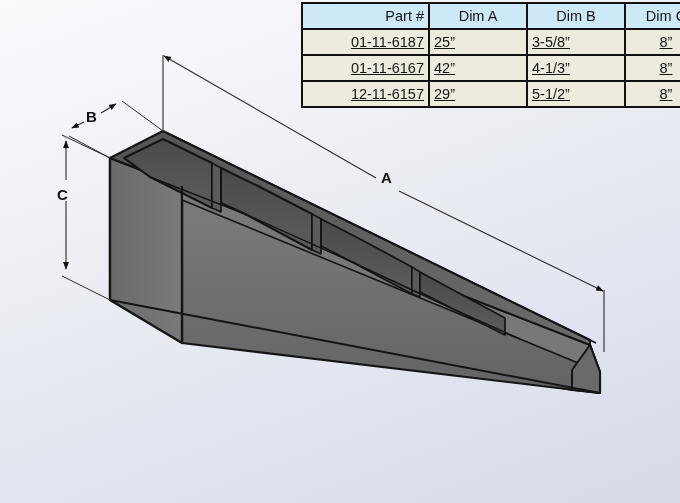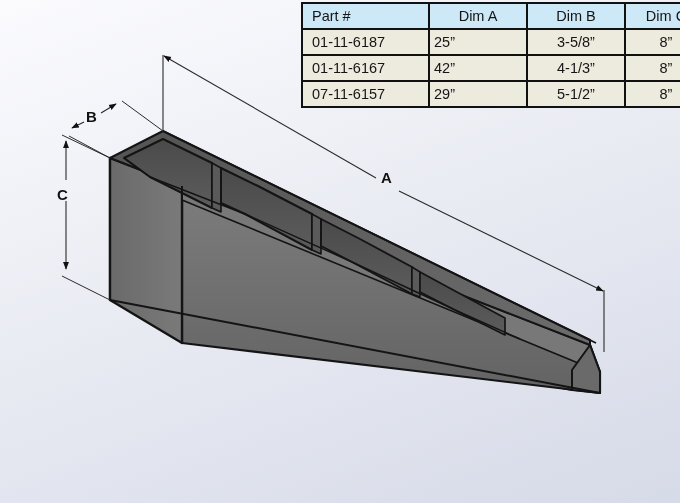--- a/index.html
+++ b/index.html
@@ -57,25 +57,26 @@
     white-space: nowrap;
     overflow: hidden;
   }
   table.dim-table thead th {
     background: #cde8f6;
     font-weight: normal;
   }
   table.dim-table tbody td {
     background: #edeade;
     text-align: center;
+    text-decoration: underline;
   }
   
-  table.dim-table th.c-part, table.dim-table td.c-part { width: 112px; text-align: left; padding-left: 9px; }
+  table.dim-table th.c-part, table.dim-table td.c-part { width: 112px; text-align: right; padding-left: 9px; }
   table.dim-table th.c-a,    table.dim-table td.c-a    { width: 88px;  text-align: left; }
-  table.dim-table th.c-b,    table.dim-table td.c-b    { width: 88px;  text-align: center; }
+  table.dim-table th.c-b,    table.dim-table td.c-b    { width: 88px;  text-align: left; }
   table.dim-table th.c-c,    table.dim-table td.c-c    { width: 72px;  text-align: center; }
   table.dim-table thead th.c-a,
   table.dim-table thead th.c-b,
   table.dim-table thead th.c-c { text-align: center; }
 
   
   .dim-label {
     position: absolute;
     font-family: "Liberation Sans", sans-serif;
     font-size: 15px;
@@ -209,21 +210,21 @@
           <td class="c-b">3-5/8”</td>
           <td class="c-c">8”</td>
         </tr>
         <tr>
           <td class="c-part">01-11-6167</td>
           <td class="c-a">42”</td>
           <td class="c-b">4-1/3”</td>
           <td class="c-c">8”</td>
         </tr>
         <tr>
-          <td class="c-part">07-11-6157</td>
+          <td class="c-part">12-11-6157</td>
           <td class="c-a">29”</td>
           <td class="c-b">5-1/2”</td>
           <td class="c-c">8”</td>
         </tr>
       </tbody>
     </table>
   </div>
 
 </div>
 

